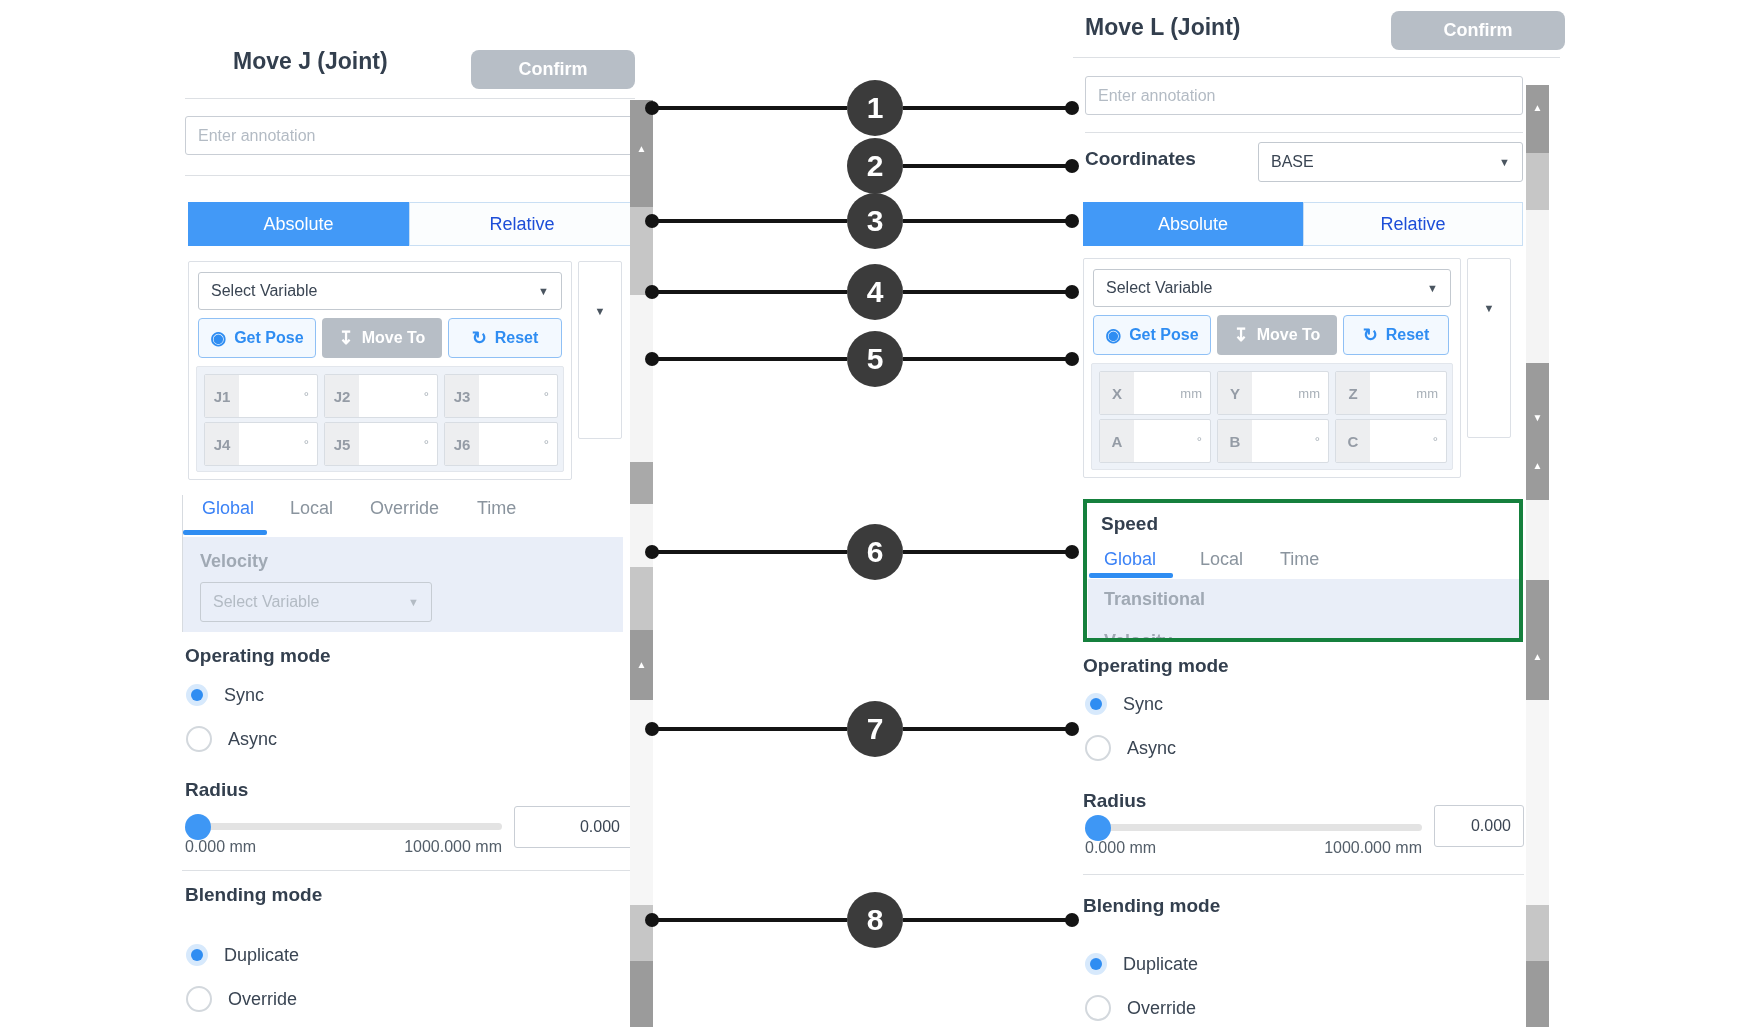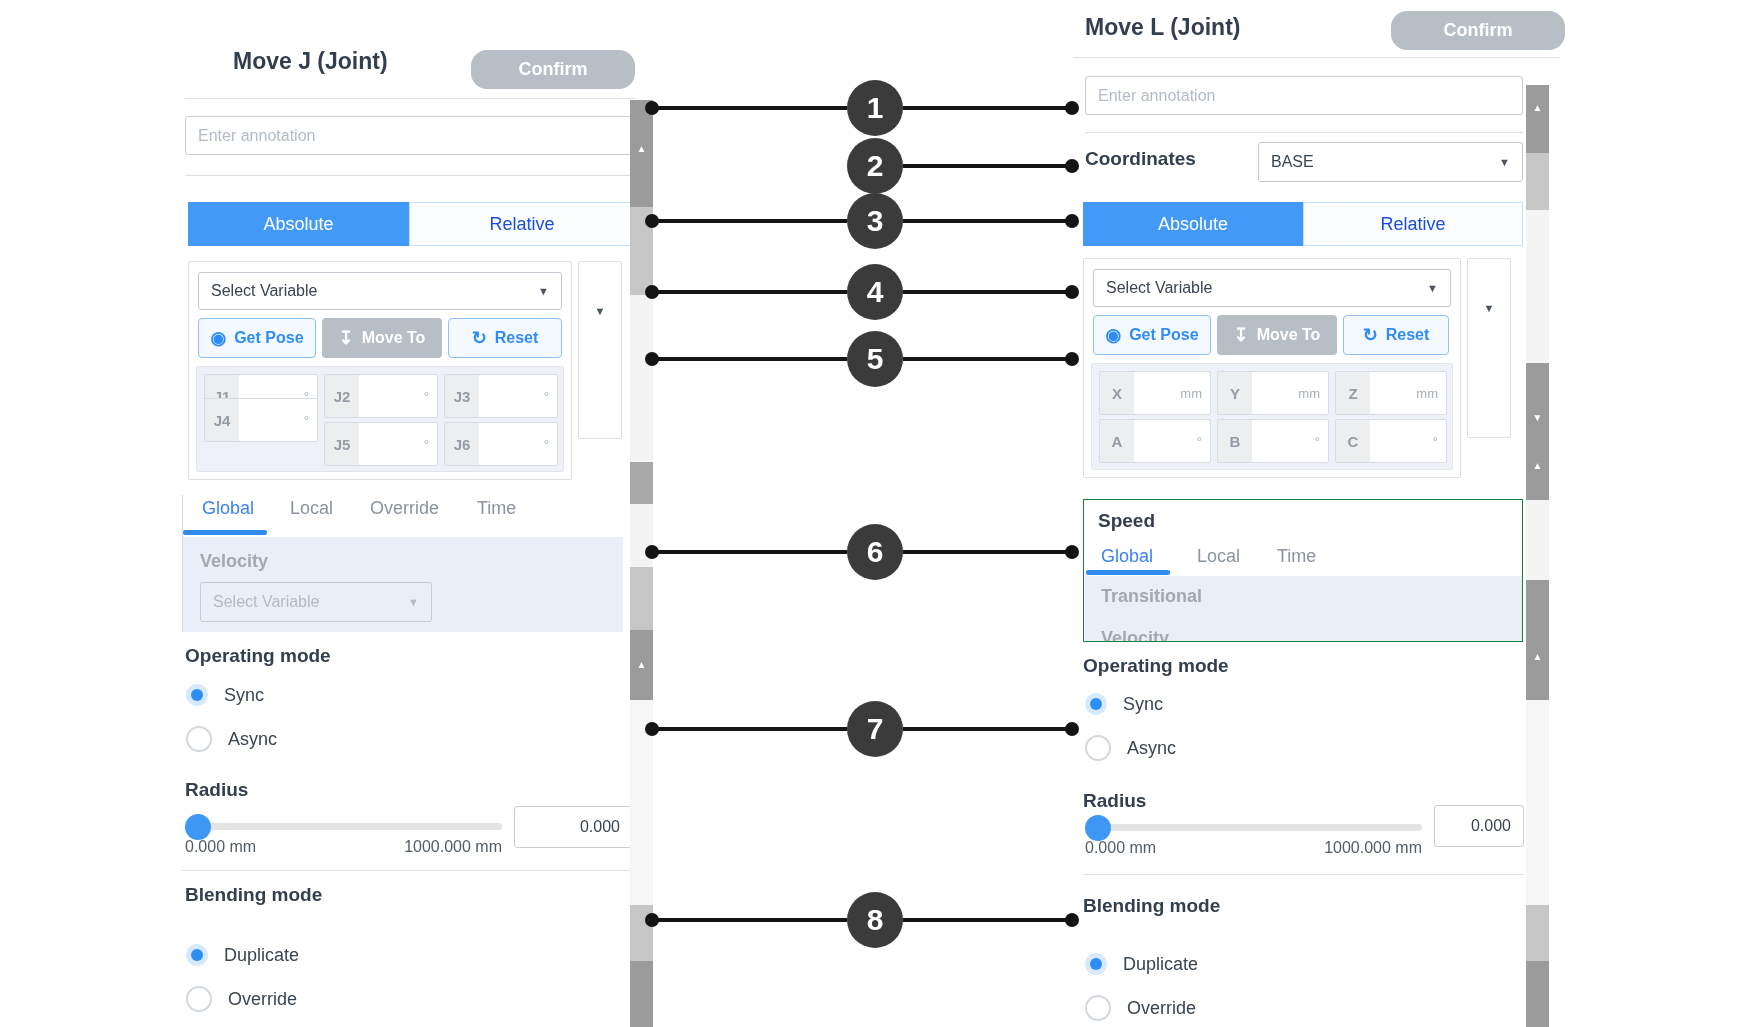--- a/index.html
+++ b/index.html
@@ -1,21 +1,21 @@
 <!DOCTYPE html>
 <html><head>
 <meta charset="utf-8">
 <style>
   html,body{margin:0;padding:0;background:#fff;}
   .stage{position:relative;width:1761px;height:1027px;background:#ffffff;overflow:hidden;
          font-family:"Liberation Sans",sans-serif;color:#3A4553;}
   .abs{position:absolute;box-sizing:border-box;}
   .sep{position:absolute;height:1px;background:#DDE0E4;}
   .ptitle{font-size:23px;font-weight:bold;color:#333F4E;white-space:nowrap;}
-  .btn-confirm{background:#B7BEC6;color:#fff;font-size:18px;font-weight:bold;border:none;border-radius:16px;
+  .btn-confirm{background:#B7BEC6;color:#fff;font-size:18px;font-weight:bold;border:none;border-radius:8px;
                display:flex;align-items:center;justify-content:center;cursor:pointer;}
   .tin{border:1px solid #C9CED5;border-radius:3px;font-size:16px;color:#3A4553;padding:0 12px;background:#fff;
        font-family:"Liberation Sans",sans-serif;outline:none;width:100%;height:100%;box-sizing:border-box;}
   .tin::placeholder{color:#B3BBC4;}
   .tab{display:flex;align-items:center;justify-content:center;font-size:18px;cursor:pointer;}
   .tab-on{background:#4299F7;color:#ffffff;}
   .tab-off{background:#FBFDFE;border:1px solid #C9DFF4;color:#1d4ed8;}
   .boxA{border:1px solid #DCE0E6;border-radius:2px;background:#fff;}
   .colB{border:1px solid #DCE0E6;border-radius:2px;background:#fff;}
   .dd{border:1px solid #C3C9D0;border-radius:3px;background:#fff;display:flex;align-items:center;
@@ -43,21 +43,21 @@
   .radio-row{position:absolute;display:flex;align-items:center;gap:16px;}
   .radio{width:22px;height:22px;border-radius:50%;position:relative;flex:none;cursor:pointer;}
   .radio-on{background:#D7E9FC;}
   .radio-on .dotc{position:absolute;left:5px;top:5px;width:12px;height:12px;border-radius:50%;background:#2F8DF2;}
   .radio-off{background:#fff;border:2px solid #D3D8DD;}
   .rlabel{font-size:18px;color:#3A4553;}
   .minmax{font-size:16px;color:#525D68;white-space:nowrap;}
   .track{position:absolute;height:7px;background:#E3E3E3;border-radius:4px;cursor:pointer;}
   .handle{position:absolute;width:26px;height:26px;border-radius:50%;background:#3E97F5;cursor:pointer;}
   .valbox{text-align:right;}
-  .speedbox{border:1px solid #15803d;background:#fff;overflow:hidden;}
+  .speedbox{border:4px solid #15803d;background:#fff;overflow:hidden;}
   .strip-seg{position:absolute;width:23px;display:flex;justify-content:center;}
   .strip-arr{color:#fff;font-size:10px;line-height:1;position:absolute;left:0;right:0;text-align:center;}
   .cl-row{position:absolute;left:645px;width:434px;height:56px;}
   .cl-circle{position:absolute;left:202px;top:0;width:56px;height:56px;border-radius:50%;background:#3B3B3B;
              color:#fff;font-size:30px;font-weight:bold;display:flex;align-items:center;justify-content:center;}
   .cl-line{position:absolute;top:26px;height:4px;background:#141414;}
   .cl-dot{position:absolute;top:21px;width:14px;height:14px;border-radius:50%;background:#141414;}
 </style>
 </head>
 <body>
@@ -100,21 +100,21 @@
       <span class="junit">°</span>
     </div>
     <div class="jfield" style="left:324px;top:374px;width:112px;height:42px;">
       <span class="jlabel">J2</span>
       <span class="junit">°</span>
     </div>
     <div class="jfield" style="left:444px;top:374px;width:112px;height:42px;">
       <span class="jlabel">J3</span>
       <span class="junit">°</span>
     </div>
-    <div class="jfield" style="left:204px;top:398px;width:112px;height:42px;">
+    <div class="jfield" style="left:204px;top:422px;width:112px;height:42px;">
       <span class="jlabel">J4</span>
       <span class="junit">°</span>
     </div>
     <div class="jfield" style="left:324px;top:422px;width:112px;height:42px;">
       <span class="jlabel">J5</span>
       <span class="junit">°</span>
     </div>
     <div class="jfield" style="left:444px;top:422px;width:112px;height:42px;">
       <span class="jlabel">J6</span>
       <span class="junit">°</span>

